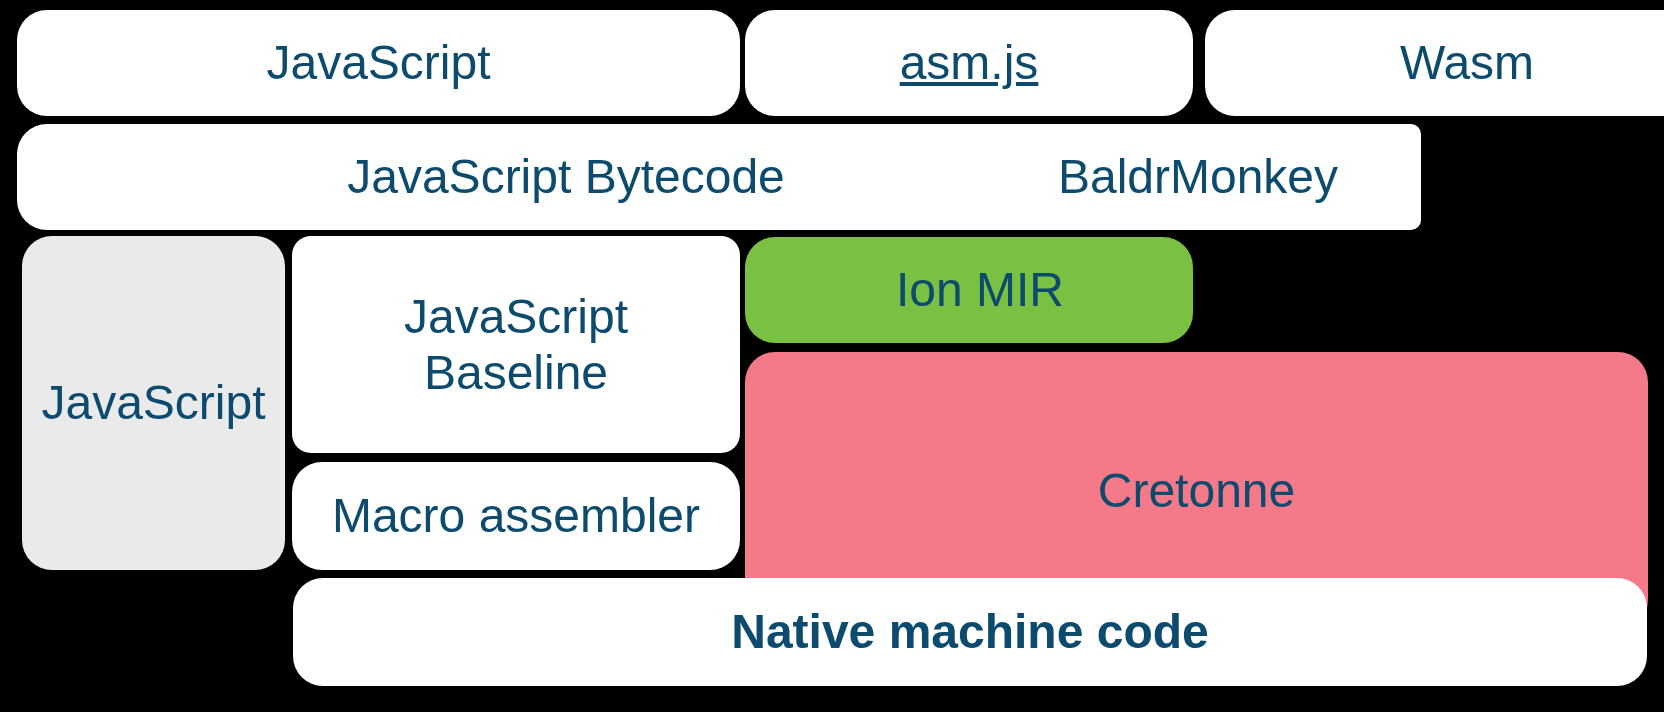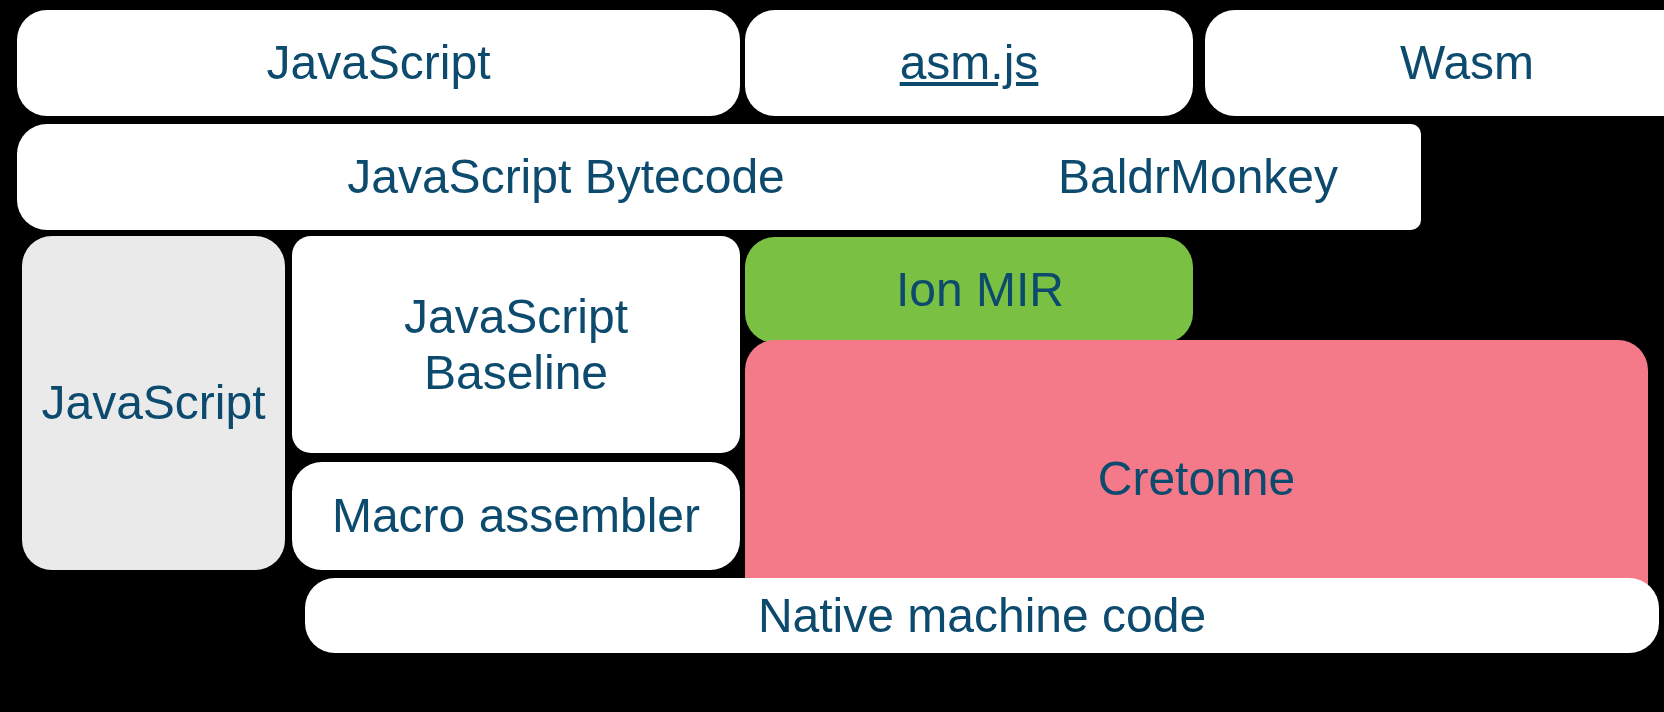--- a/index.html
+++ b/index.html
@@ -35,24 +35,24 @@
   #b-javascript { left: 17px;   top: 10px;  width: 723px;  height: 106px; }
   #b-asmjs      { left: 745px;  top: 10px;  width: 448px;  height: 106px; }
   #b-wasm       { left: 1205px; top: 10px;  width: 524px;  height: 106px; }
   
   #b-bytecode   { left: 17px;   top: 124px; width: 1098px;  height: 106px; }
   #b-baldr      { left: 975px;  top: 124px; width: 446px;  height: 106px; }
   
   #b-interp     { left: 22px;   top: 236px; width: 263px;  height: 334px; }
   #b-baseline   { left: 292px;  top: 236px; width: 448px;  height: 217px; border-radius: 19px; }
   #b-ionmir     { left: 745px;  top: 237px; width: 448px;  height: 106px; padding-left: 22px; }
-  #b-cretonne   { left: 745px;  top: 340px; width: 903px;  height: 278px; }
+  #b-cretonne   { left: 745px;  top: 352px; width: 903px;  height: 278px; }
   #b-macro      { left: 292px;  top: 462px; width: 448px;  height: 108px; }
   
-  #b-native     { left: 305px;  top: 578px; width: 1354px; height: 75px; }
+  #b-native     { left: 293px;  top: 578px; width: 1354px; height: 108px; font-weight: bold; }
 
   
   #b-baseline .lbl { max-width: 300px; }
 </style>
 </head>
 <body>
 
 <div class="stage" style="background: rgb(0, 0, 0);">
 
   <div class="node" id="b-javascript" style="background: rgb(255, 255, 255);">

